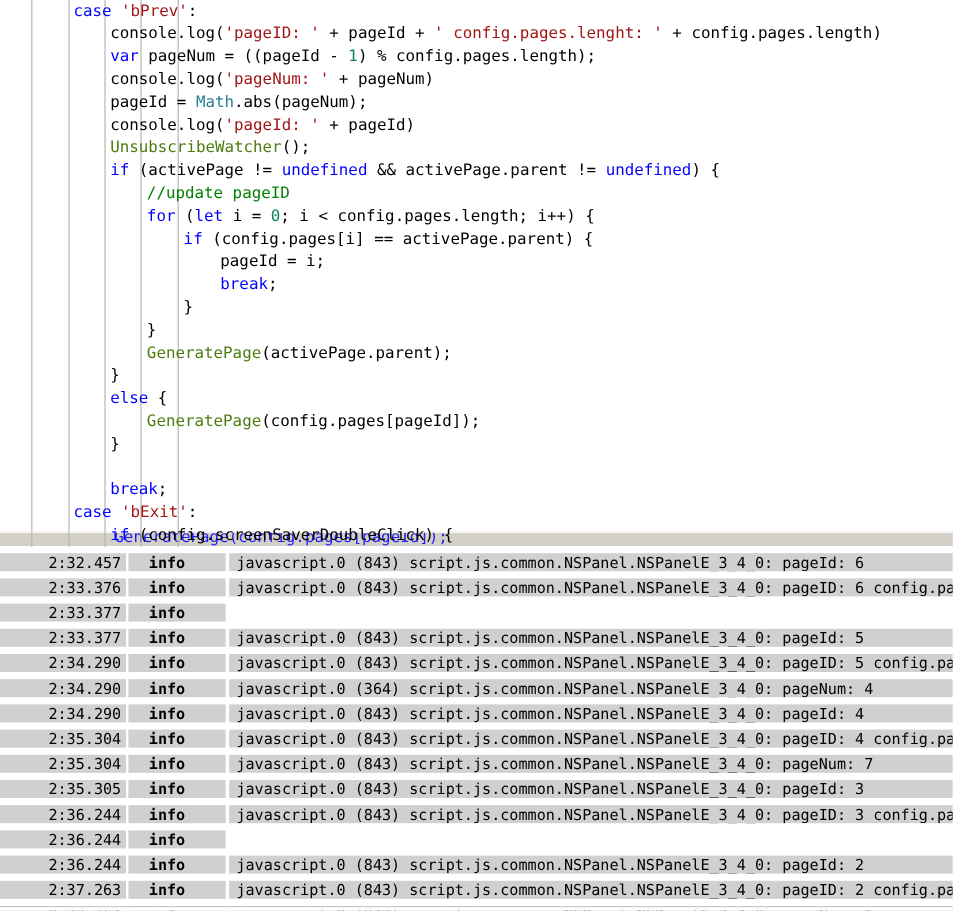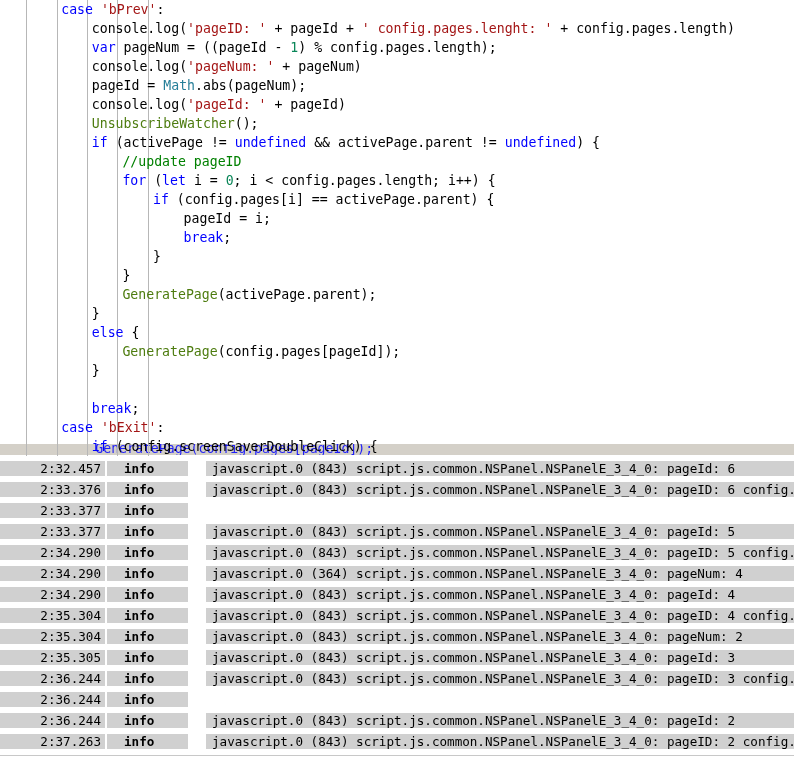--- a/index.html
+++ b/index.html
@@ -116,21 +116,21 @@
     margin-left: -2px;
   }
   .c-sev {
     width: 64px;
     margin-left: 2px;
     padding-left: 17px;
     font-weight: bold;
   }
   .c-msg {
     flex: 1;
-    margin-left: 18px;
+    margin-left: 3px;
     padding-left: 6px;
   }
   .log-gap {
     height: 1.5px;
     background: #ffffff;
   }
   #log-bottom-edge {
     position: absolute;
     left: 0;
     bottom: 0;
@@ -197,21 +197,21 @@
       <div class="log-gap"></div>
       <div class="log-row">
         <div class="cell c-time">2:35.304</div>
         <div class="cell c-sev">info</div>
         <div class="cell c-msg">javascript.0 (843) script.js.common.NSPanel.NSPanelE_3_4_0: pageID: 4 config.pages.lenght: 15</div>
       </div>
       <div class="log-gap"></div>
       <div class="log-row">
         <div class="cell c-time">2:35.304</div>
         <div class="cell c-sev">info</div>
-        <div class="cell c-msg">javascript.0 (843) script.js.common.NSPanel.NSPanelE_3_4_0: pageNum: 2</div>
+        <div class="cell c-msg">javascript.0 (843) script.js.common.NSPanel.NSPanelE_3_4_0: pageNum: 7</div>
       </div>
       <div class="log-gap"></div>
       <div class="log-row">
         <div class="cell c-time">2:35.305</div>
         <div class="cell c-sev">info</div>
         <div class="cell c-msg">javascript.0 (843) script.js.common.NSPanel.NSPanelE_3_4_0: pageId: 3</div>
       </div>
       <div class="log-gap"></div>
       <div class="log-row">
         <div class="cell c-time">2:36.244</div>

